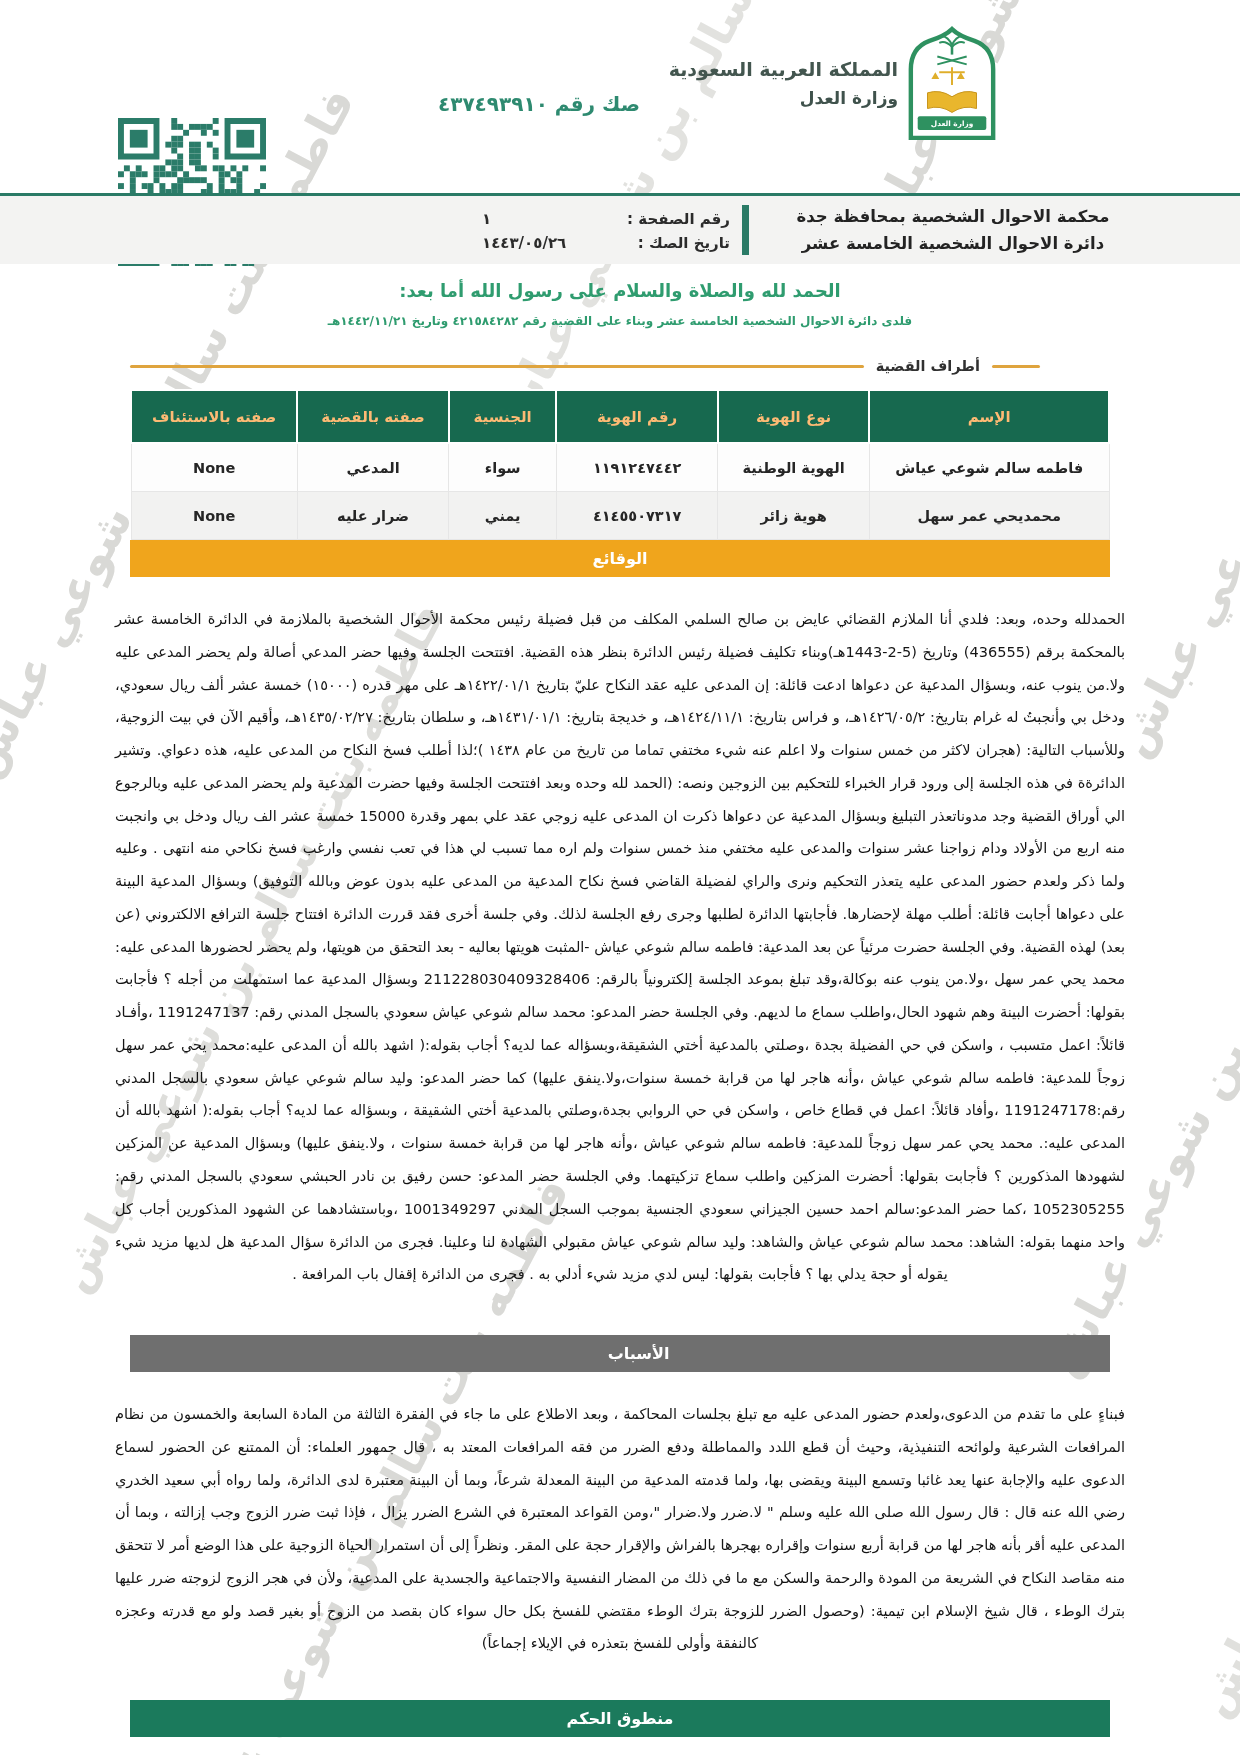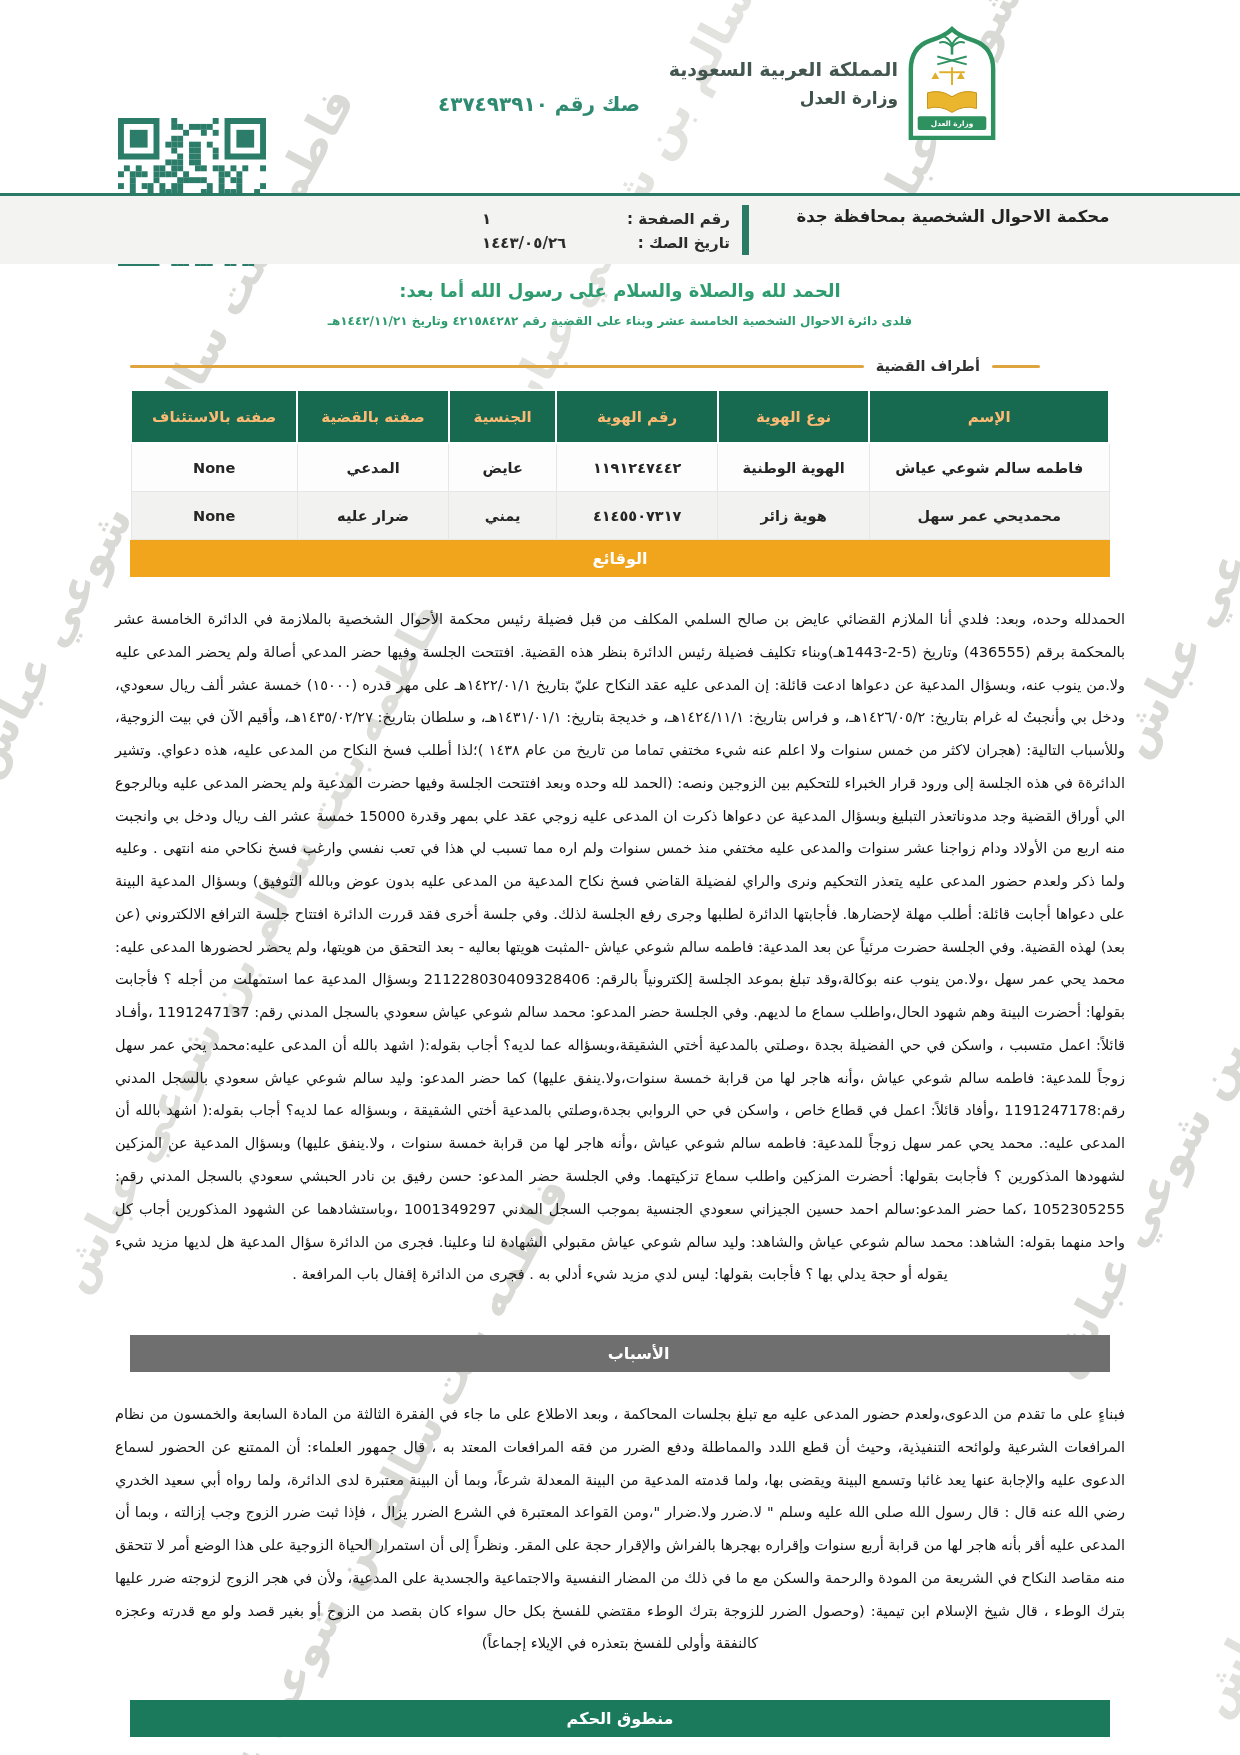--- a/index.html
+++ b/index.html
@@ -316,20 +316,21 @@
             <path fill-rule="evenodd" d="M0 72h28v28h-28z m4 4v20h20v-20z"></path>
             <rect x="8" y="80" width="12" height="12"></rect>
           </svg>
       </div>
 
       <div class="top-rule"></div>
 
       <div class="court-box">
         <div class="court-names">
           <div>محكمة الاحوال الشخصية بمحافظة جدة</div>
+          <div>دائرة الاحوال الشخصية الخامسة عشر</div>
         </div>
         <div class="vbar"></div>
         <div class="meta">
           <div class="row">
             <span>رقم الصفحة :</span>
             <span>١</span>
           </div>
           <div class="row">
             <span>تاريخ الصك :</span>
             <span>١٤٤٣/٠٥/٢٦</span>
@@ -364,21 +365,21 @@
             <th>الجنسية</th>
             <th>صفته بالقضية</th>
             <th>صفته بالاستئناف</th>
           </tr>
         </thead>
       <tbody id="parties-body">
           <tr>
             <td>فاطمه سالم شوعي عياش</td>
             <td>الهوية الوطنية</td>
             <td>١١٩١٢٤٧٤٤٢</td>
-            <td>عايض</td>
+            <td>سواء</td>
             <td>المدعي</td>
             <td>None</td>
           </tr>
           <tr>
             <td>محمديحي عمر سهل</td>
             <td>هوية زائر</td>
             <td>٤١٤٥٥٠٧٣١٧</td>
             <td>يمني</td>
             <td>ضرار عليه</td>
             <td>None</td>

